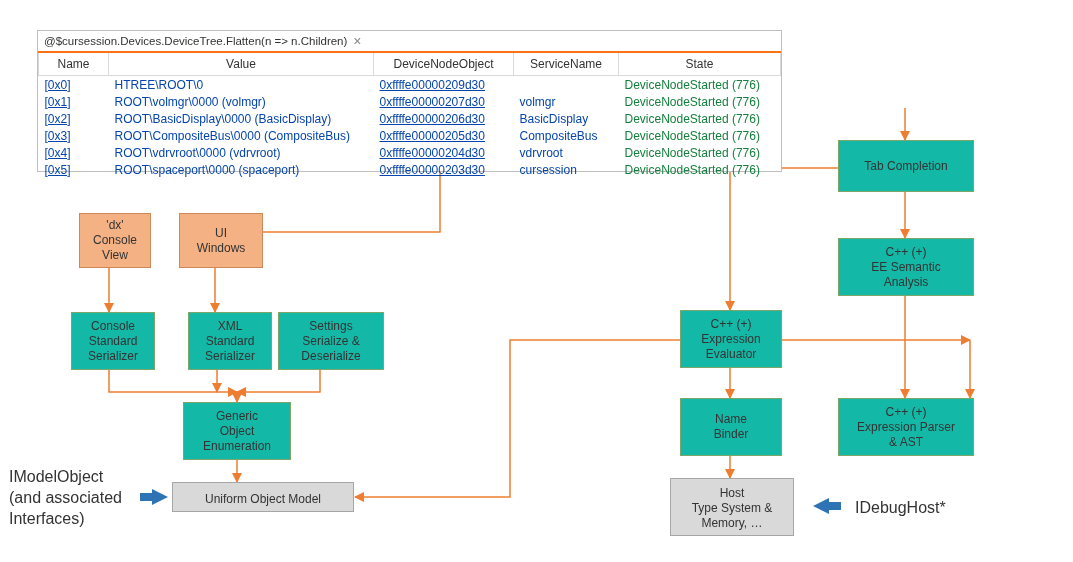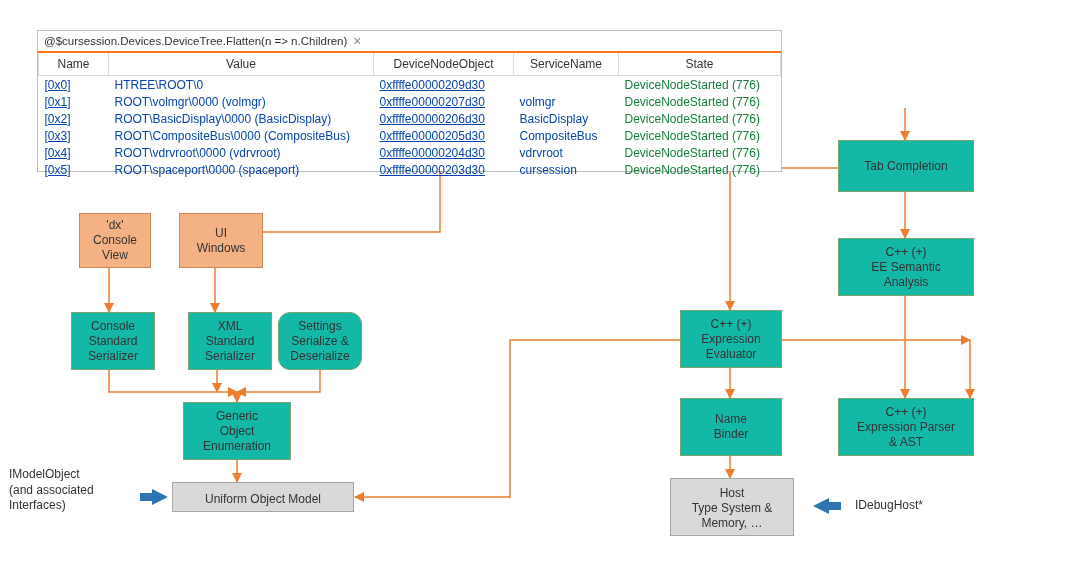--- a/index.html
+++ b/index.html
@@ -34,21 +34,21 @@
     line-height: 1.25;
     box-sizing: border-box;
     background: #a9d08f;
   }
   .box.orange { background: #f4b184; border-color: #ce8756; }
   .box.blue   { background: #9dc3e6; border-color: #6a9ed3; }
   .box.gray   { background: #d9d9d9; border-color: #a6a6a6; align-items: flex-end; }
   .box.green  { background: #14b8a6; border-color: #7fa66a; }
   .label {
     position: absolute;
-    font-size: 12px;
+    font-size: 16px;
     line-height: 1.3;
   }
   
   .tblframe {
     position: absolute;
     border: 1px solid #bfbfbf;
     background: #fff;
     box-sizing: border-box;
   }
   .tab {
@@ -232,21 +232,21 @@
   <div class="box orange" style="left:179px; top:213px; width:84px; height:55px;">
       <span>UI<br>Windows</span>
     </div>
 
   <div class="box green" style="left:71px;  top:312px; width:84px; height:58px;">
       <span>Console<br>Standard<br>Serializer</span>
     </div>
   <div class="box green" style="left:188px; top:312px; width:84px; height:58px;">
       <span>XML<br>Standard<br>Serializer</span>
     </div>
-  <div class="box green" style="left:278px; top:312px; width:84px; height:58px;border-radius:12px;">
+  <div class="box green" style="left:278px; top:312px; width:106px; height:58px;">
       <span>Settings<br>Serialize &amp;<br>Deserialize</span>
     </div>
 
   <div class="box green" style="left:183px; top:402px; width:108px; height:58px;">
       <span>Generic<br>Object<br>Enumeration</span>
     </div>
 
   <div class="box gray" style="left:172px; top:482px; width:182px; height:30px;">
       <span>Uniform Object Model</span>
     </div>

